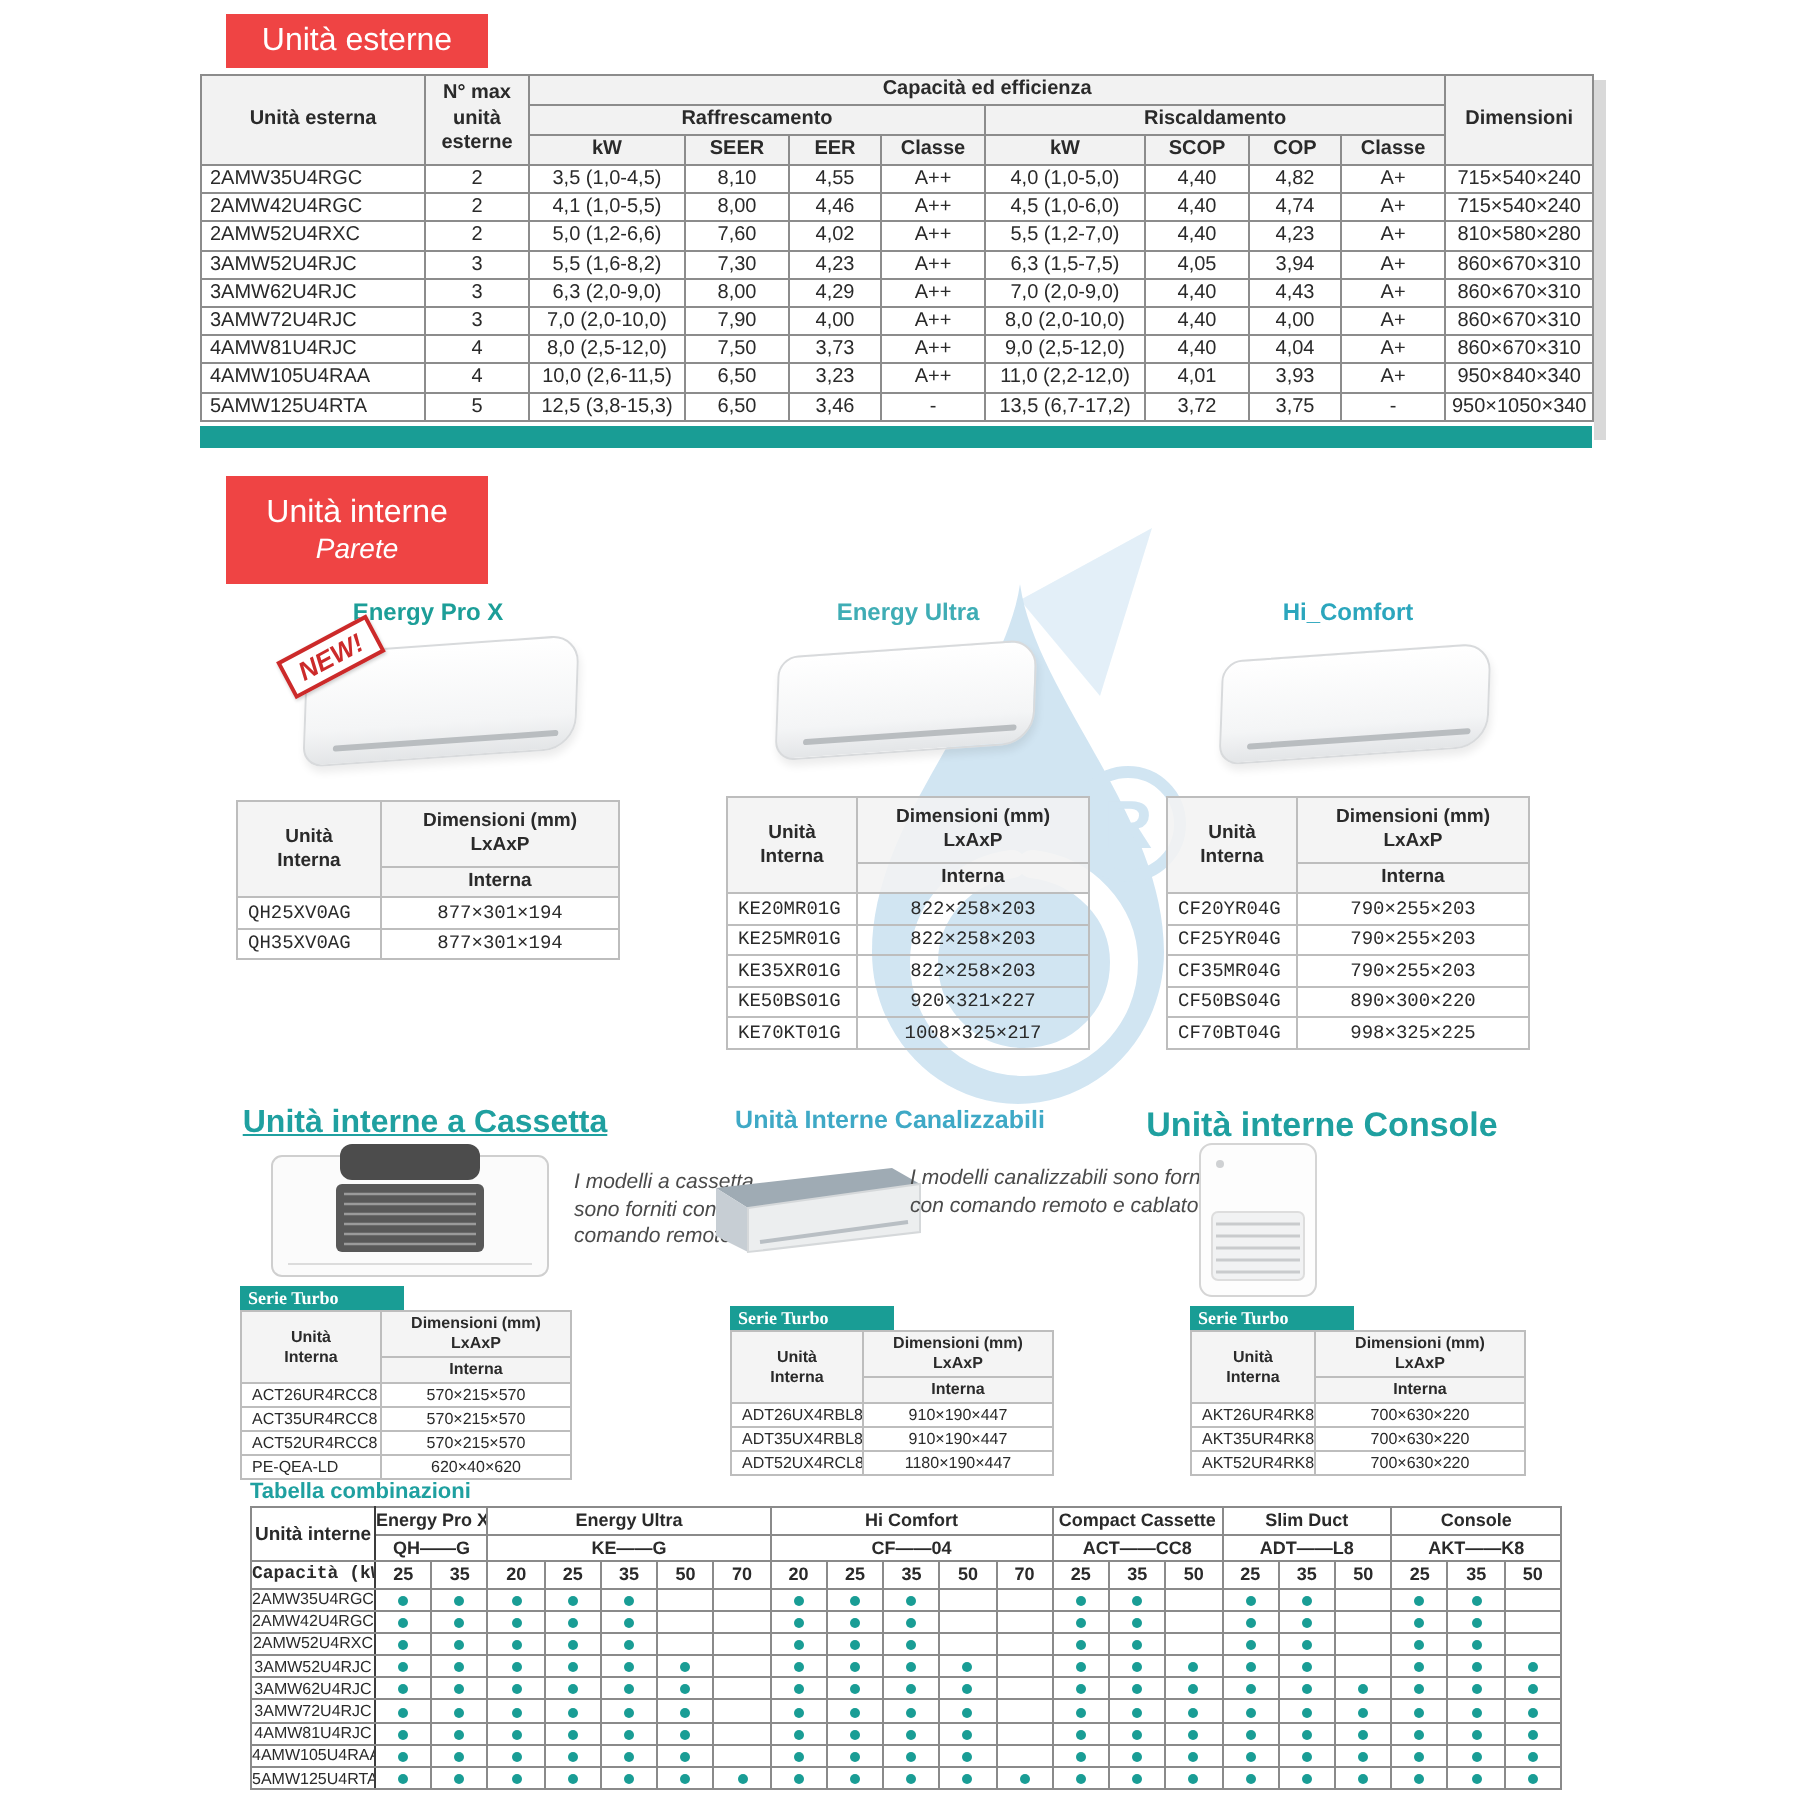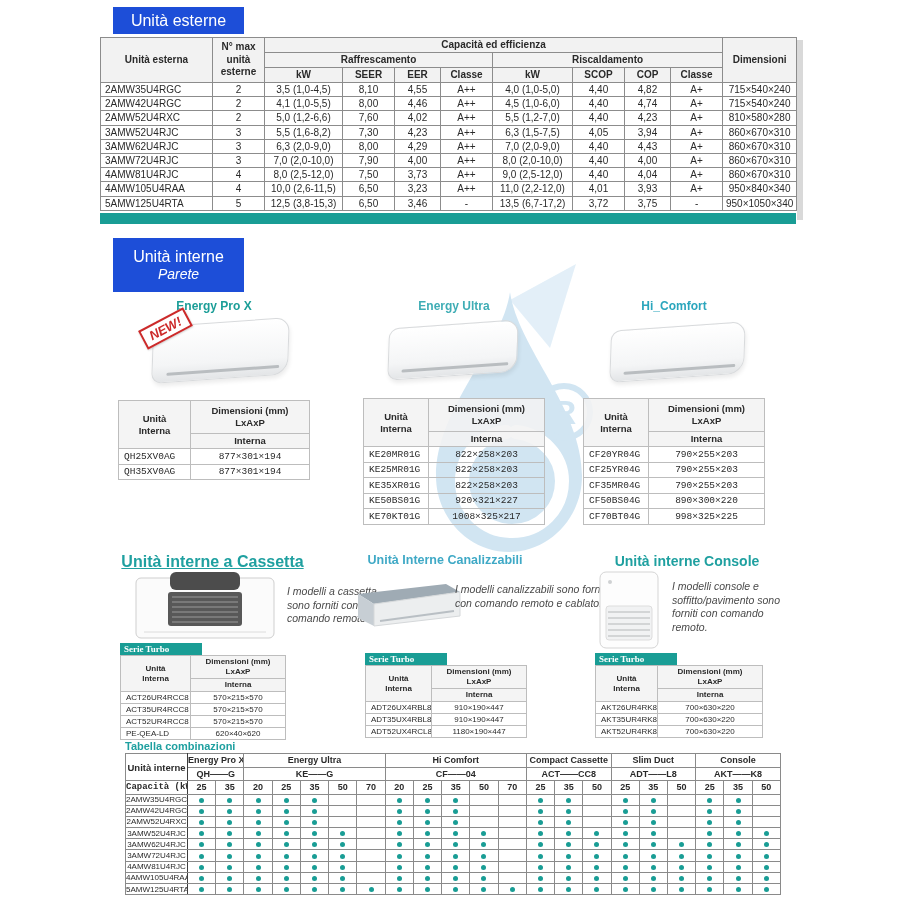--- a/index.html
+++ b/index.html
@@ -1,21 +1,21 @@
 <!DOCTYPE html>
 <html><head>
 <meta charset="utf-8">
 <style>
   html,body{margin:0;padding:0;background:#fff;}
   #page{position:relative;width:900px;height:900px;background:#fff;overflow:hidden;
         font-family:"Liberation Sans",sans-serif;color:#2a2a2a;}
   .abs{position:absolute;}
 
   
-  .badge{background:#1d4ed8;color:#fff;display:flex;flex-direction:column;align-items:center;justify-content:center;z-index:2;}
+  .badge{background:#ef4444;color:#fff;display:flex;flex-direction:column;align-items:center;justify-content:center;z-index:2;}
   .badge .b1{font-size:16px;font-weight:400;}
   .badge .b2{font-size:14px;font-style:italic;}
 
   
   .watermark{z-index:0;opacity:.95;}
 
   
   table{border-collapse:collapse;table-layout:fixed;z-index:1;position:relative;}
   th,td{vertical-align:middle;overflow:hidden;white-space:nowrap;}
 
@@ -415,21 +415,21 @@
 
         <tr>
           <td class="dt-model">CF70BT04G</td>
           <td>998×325×225</td>
         </tr>
       </tbody>
   </table>
 
   <div class="abs ptitle t-teal" style="left:120px;top:553px;width:185px;font-size:16px;text-decoration:underline;">Unità interne a Cassetta</div>
   <div class="abs ptitle t-blue" style="left:355px;top:553px;width:180px;font-size:12.5px;">Unità Interne Canalizzabili</div>
-  <div class="abs ptitle t-teal" style="left:597px;top:553px;width:180px;font-size:14px;">Unità interne Console</div>
+  <div class="abs ptitle t-teal" style="left:571px;top:553px;width:180px;font-size:17px;">Unità interne Console</div>
 
   <svg class="abs unit-img" style="left:130px;top:570px;" width="150" height="75" viewBox="0 0 150 75">
     <rect x="6" y="8" width="138" height="60" rx="5" fill="#fbfbfb" stroke="#cfcfcf"></rect>
     <rect x="40" y="2" width="70" height="18" rx="6" fill="#4c4c4c"></rect>
     <rect x="38" y="22" width="74" height="34" rx="3" fill="#585858"></rect>
     <g stroke="#9a9a9a" stroke-width="1.2">
       <line x1="42" y1="27" x2="108" y2="27"></line>
         <line x1="42" y1="32" x2="108" y2="32"></line>
       <line x1="42" y1="37" x2="108" y2="37"></line>
         <line x1="42" y1="42" x2="108" y2="42"></line>
@@ -453,21 +453,20 @@
     <rect x="8" y="36" width="46" height="34" rx="3" fill="#f1f2f3" stroke="#ddd"></rect>
     <g stroke="#c9cbcd" stroke-width="1.4">
       <line x1="10" y1="42" x2="52" y2="42"></line>
         <line x1="10" y1="48" x2="52" y2="48"></line>
       <line x1="10" y1="54" x2="52" y2="54"></line>
         <line x1="10" y1="60" x2="52" y2="60"></line>
       <line x1="10" y1="66" x2="52" y2="66"></line>
     </g>
     <circle cx="12" cy="12" r="2" fill="#cfd1d3"></circle>
   </svg>
-  <div class="abs desc" style="left:672px;top:580px;width:108px;">I modelli console e soffitto/pavimento sono forniti con comando remoto.</div>
 
   <div class="abs serie-bar" style="left:120px;top:643px;width:78px;height:12px;">Serie Turbo</div>
   <table class="abs dim-table serie-table" style="left:120px;top:655px;width:166px;">
     <colgroup>
         <col style="width:70px">
         <col>
       </colgroup>
     <thead>
       <tr>
         <th rowspan="2">

